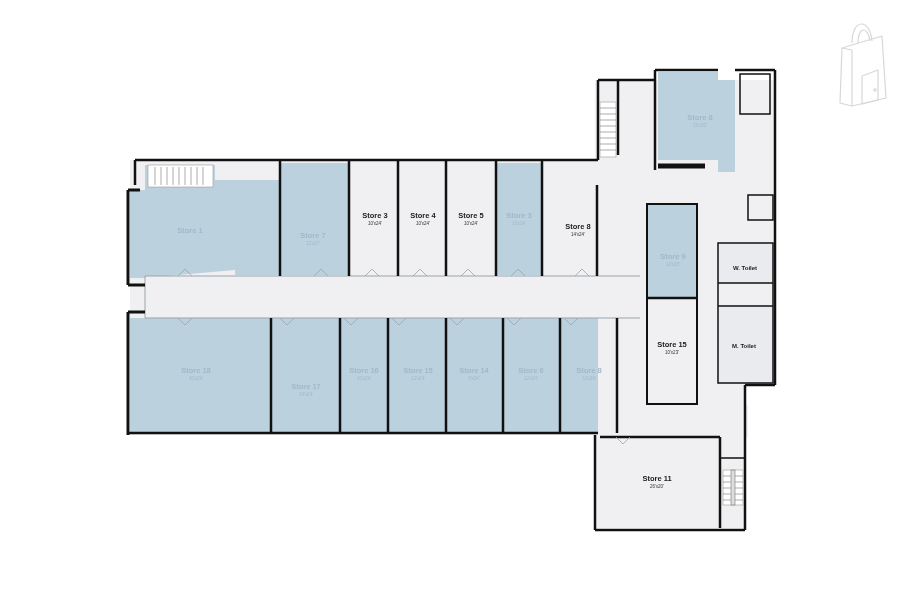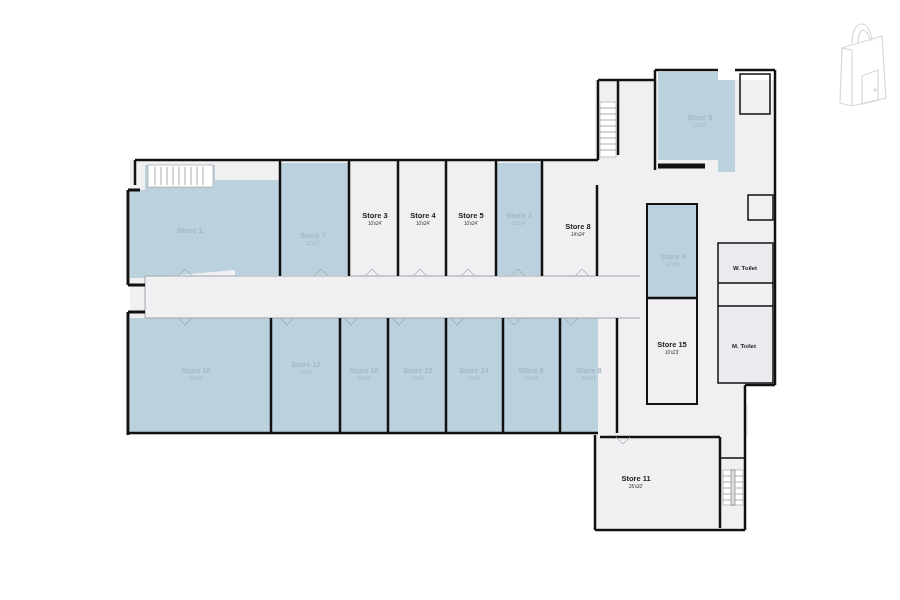--- a/index.html
+++ b/index.html
@@ -206,21 +206,21 @@
     <span class="d">15'x20'</span>
   </div>
   <div class="lbl light" style="left:673px;top:260px">
     <span class="n">Store 9</span>
     <span class="d">10'x20'</span>
   </div>
   <div class="lbl dark" style="left:672px;top:348px">
     <span class="n">Store 15</span>
     <span class="d">10'x23'</span>
   </div>
-  <div class="lbl dark" style="left:636px;top:482px">
+  <div class="lbl dark" style="left:657px;top:482px">
     <span class="n">Store 11</span>
     <span class="d">26'x20'</span>
   </div>
   <div class="lbl light" style="left:589px;top:374px">
     <span class="n">Store 8</span>
     <span class="d">12'x24'</span>
   </div>
   <div class="lbl light" style="left:531px;top:374px">
     <span class="n">Store 6</span>
     <span class="d">12'x24'</span>
@@ -230,21 +230,21 @@
     <span class="d">9'x24'</span>
   </div>
   <div class="lbl light" style="left:418px;top:374px">
     <span class="n">Store 15</span>
     <span class="d">12'x24'</span>
   </div>
   <div class="lbl light" style="left:364px;top:374px">
     <span class="n">Store 16</span>
     <span class="d">10'x24'</span>
   </div>
-  <div class="lbl light" style="left:306px;top:368px">
+  <div class="lbl light" style="left:306px;top:390px">
     <span class="n">Store 17</span>
     <span class="d">14'x24'</span>
   </div>
   <div class="lbl light" style="left:196px;top:374px">
     <span class="n">Store 18</span>
     <span class="d">30'x24'</span>
   </div>
 
   <div class="lbl dark" style="left:745px;top:268px">
     <span class="n" style="font-size:6px">W. Toilet</span>

